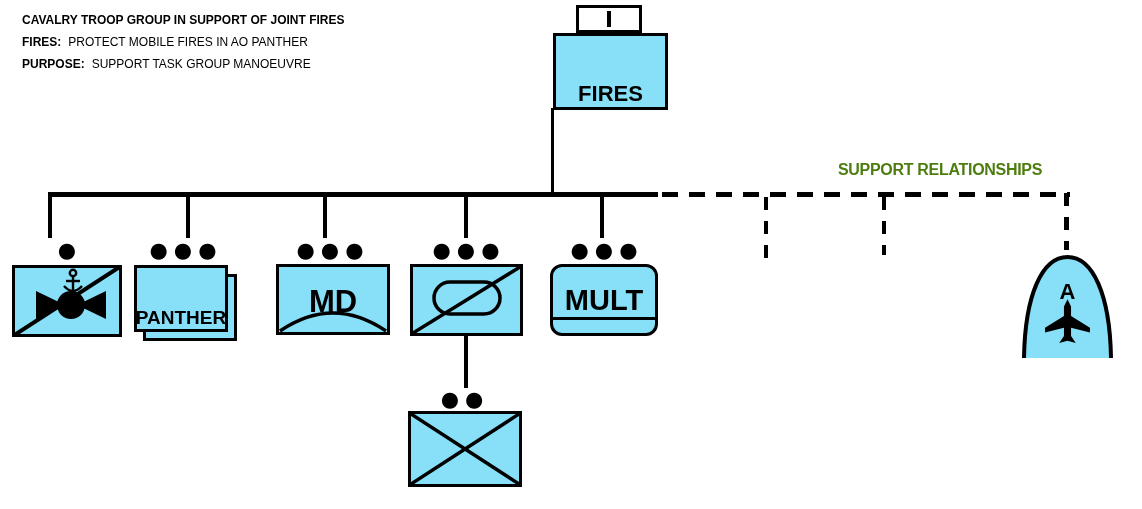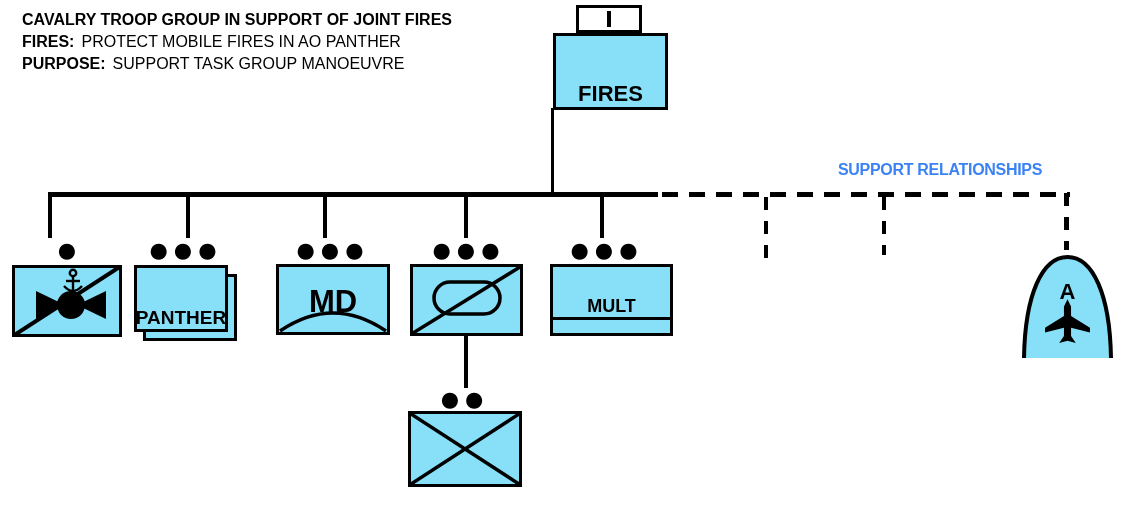--- a/index.html
+++ b/index.html
@@ -1,28 +1,28 @@
 <!DOCTYPE html>
 <html><head>
 <meta charset="utf-8">
 <style>
   html,body { margin:0; padding:0; background:#ffffff; }
   .canvas {
     position:relative; width:1142px; height:509px; background:#ffffff;
     font-family:"Liberation Sans", sans-serif; color:#000; overflow:hidden;
   }
   
-  .header { position:absolute; left:22px; top:9px; font-size:16px; line-height:22px; white-space:nowrap; }
+  .header { position:absolute; left:22px; top:9px; font-size:12px; line-height:22px; white-space:nowrap; }
   .b { font-weight:bold; }
   .header .tx { margin-left:7px; }
 
   
   .support-label {
     position:absolute; left:820px; top:161px; width:240px; text-align:center;
-    color:#3b82f6; font-weight:bold; font-size:16px; white-space:nowrap; letter-spacing:-0.3px;
+    color:#4d7c0f; font-weight:bold; font-size:16px; white-space:nowrap; letter-spacing:-0.3px;
   }
 
   
   .hline, .vline, .hdash, .vdash { position:absolute; }
   .hline { background:#000; }
   .vline { background:#000; }
   .hdash { background:repeating-linear-gradient(90deg,#000 0 16px,transparent 16px 27px); }
   .vdash { background:repeating-linear-gradient(180deg,#000 0 13px,transparent 13px 24px); }
 
   
@@ -48,21 +48,21 @@
   }
   .echelon-tick { width:4px; height:16px; background:#000; }
 
   .fires   { left:553px; top:33px;  width:115px; height:77px; font-size:22px; }
   .u-naval { left:12px;  top:265px; width:110px; height:72px; }
   .u-himars-back  { position:absolute; left:143px; top:274px; width:94px; height:67px; background:#87DFF8; border:3px solid #000; box-sizing:border-box; }
   .u-himars { left:134px; top:265px; width:94px; height:67px; font-size:19px; }
   .u-md    { left:276px; top:264px; width:114px; height:71px; font-size:31px; }
   .u-md .lbl { padding-bottom:12px; }
   .u-stadium { left:410px; top:264px; width:113px; height:72px; }
-  .u-mult  { left:550px; top:264px; width:123px; height:72px; font-size:18px; }
+  .u-mult  { left:550px; top:264px; width:108px; height:72px; font-size:29px;border-radius:12px; }
   .u-mult .lbl { padding-bottom:16px; }
   .mult-divider { position:absolute; left:0; right:0; top:50px; height:3px; background:#000; }
   .u-mi    { left:717px; top:266px; width:103px; height:68px; font-size:26px; }
   .u-sof   { left:837px; top:264px; width:94px;  height:69px; font-size:24px; }
   .u-child { left:408px; top:411px; width:114px; height:76px; }
 
   
   .u-air { position:absolute; left:1020px; top:253px; width:95px; height:105px; }
   .u-air .air-a {
     position:absolute; left:0; right:0; top:26px; text-align:center;

